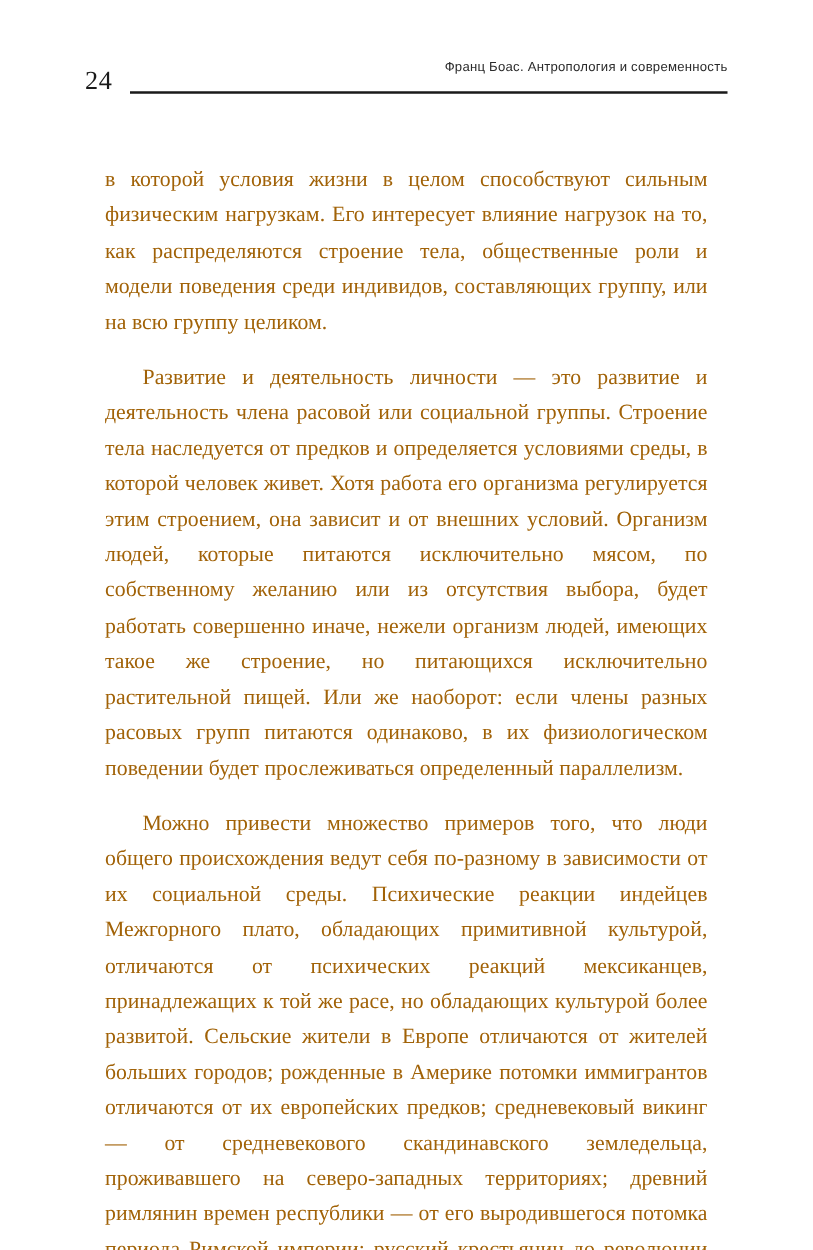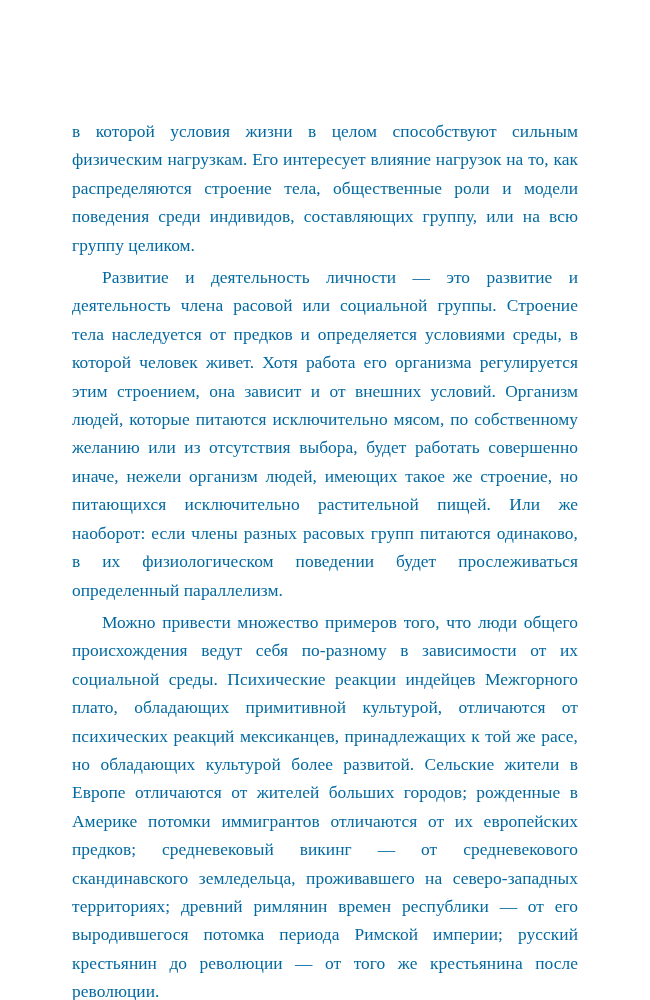--- a/index.html
+++ b/index.html
@@ -71,41 +71,48 @@
   }
 
   
   .body-col {
     position: absolute;
     left: 68px;
     top: 113px;
     width: 514px;
   }
   p.para {
-    margin: 4px;
+    margin: 16px;
     font-size: 17.4px;
     line-height: 28.4px;
     text-align: justify;
     text-justify: inter-word;
     hyphens: manual;
-    color: #0369a1;
+    color: #a16207;
     letter-spacing: 0.05px;
   }
   p.para.indent {
     text-indent: 30px;
   }
   p.para + p.para {
     margin-top: 0px;
   }
 </style>
 </head>
 <body>
 
 <div class="page">
 
+  <div class="header">
+    <div class="folio">24</div>
+    <div class="header-rule-wrap">
+      <div class="header-title">Франц Боас. Антропология и современность</div>
+      <div class="header-rule"></div>
+    </div>
+  </div>
 
   <div class="body-col">
     <p class="para">в которой условия жизни в целом способствуют сильным физическим нагрузкам. Его интересует влияние нагрузок на то, как распределяются строение тела, общественные роли и модели поведения среди индивидов, составляющих группу, или на всю группу целиком.</p>
     <p class="para indent">Развитие и деятельность личности — это развитие и деятельность члена расовой или социальной группы. Строение тела наследуется от предков и определяется условиями среды, в которой человек живет. Хотя работа его организма регулируется этим строением, она зависит и от внешних условий. Организм людей, которые питаются исключительно мясом, по собственному желанию или из отсутствия выбора, будет работать совершенно иначе, нежели организм людей, имеющих такое же строение, но питающихся исключительно растительной пищей. Или же наоборот: если члены разных расовых групп питаются одинаково, в их физиологическом поведении будет прослеживаться определенный параллелизм.</p>
     <p class="para indent">Можно привести множество примеров того, что люди общего происхождения ведут себя по-разному в зависимости от их социальной среды. Психические реакции индейцев Межгорного плато, обладающих примитивной культурой, отличаются от психических реакций мексиканцев, принадлежащих к той же расе, но обладающих культурой более развитой. Сельские жители в Европе отличаются от жителей больших городов; рожденные в Америке потомки иммигрантов отличаются от их европейских предков; средневековый викинг — от средневекового скандинавского земледельца, проживавшего на северо-западных территориях; древний римлянин времен республики — от его выродившегося потомка периода Римской империи; русский крестьянин до революции — от того же крестьянина после революции.</p>
   </div>
 
 </div>
 
 </body></html>

